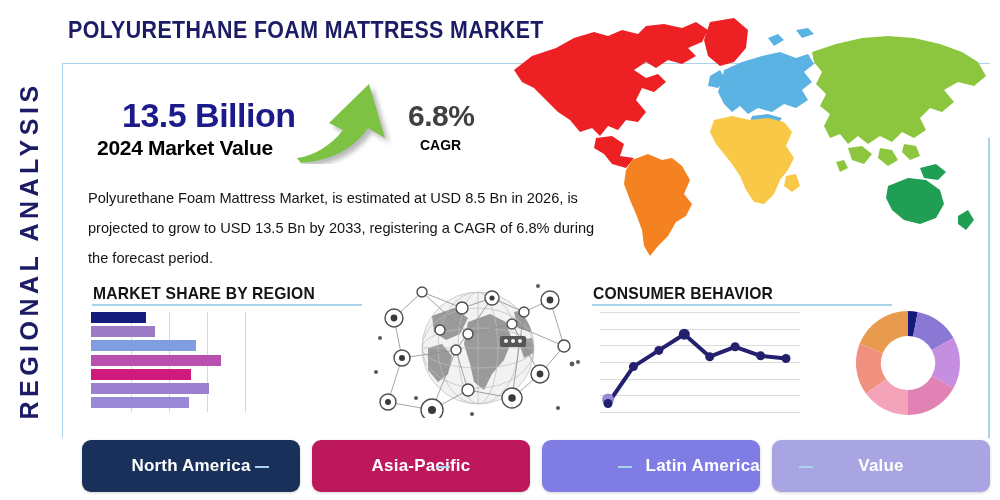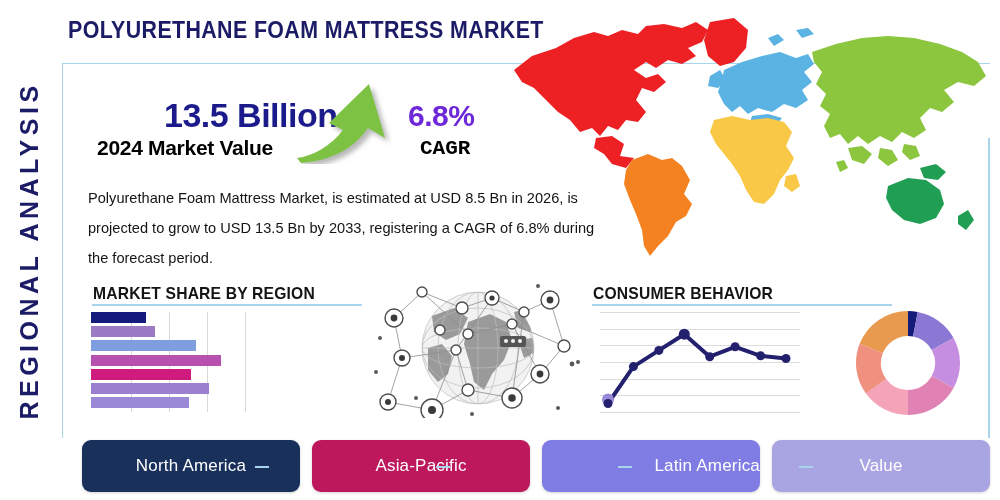--- a/index.html
+++ b/index.html
@@ -51,36 +51,36 @@
   .frame-right{
     position:absolute;left:988px;top:138px;
     width:1.5px;height:300px;
     background:#a9d5ec;
   }
 
   
   .kpi-value{
     position:absolute;left:122px;top:96px;
     font-size:34px;font-weight:bold;color:#1b1b8c;
-    letter-spacing:-0.5px;white-space:nowrap;margin-left:42px;
+    letter-spacing:-0.5px;white-space:nowrap;
   }
   .kpi-label{
     position:absolute;left:97px;top:136px;
     font-size:21px;font-weight:bold;color:#000;
     letter-spacing:-0.3px;white-space:nowrap;
   }
   .cagr-value{
     position:absolute;left:408px;top:99px;
-    font-size:30px;font-weight:bold;color:#6d28d9;
+    font-size:30px;font-weight:bold;color:#404040;
     letter-spacing:-0.5px;white-space:nowrap;
   }
   .cagr-label{
     position:absolute;left:420px;top:137px;
-    font-size:21px;font-weight:bold;color:#000;
-    letter-spacing:0px;white-space:nowrap;font-family:Liberation Mono, monospace;
+    font-size:14px;font-weight:bold;color:#000;
+    letter-spacing:0px;white-space:nowrap;
   }
   .arrow-wrap{position:absolute;left:295px;top:76px;width:115px;height:88px;}
 
   
   .desc{
     position:absolute;left:88px;top:183px;width:508px;
     font-size:14.6px;line-height:30px;color:#141414;
   }
 
   
@@ -106,21 +106,21 @@
   .linechart{position:absolute;left:600px;top:312px;width:200px;height:100px;}
   .line-grid{position:absolute;left:0;width:200px;height:1px;background:#dcdcdc;}
 
   
   .donut{position:absolute;left:853px;top:308px;width:110px;height:110px;}
 
   
   .regions{
     position:absolute;left:82px;top:440px;
     width:908px;height:52px;
-    display:flex;gap:12px;
+    display:flex;gap:12px;font-weight:bold;
   }
   .region-btn{
     flex:1;border-radius:9px;
     display:flex;align-items:center;justify-content:center;
     color:#ffffff;font-size:17px;letter-spacing:0.2px;
     box-shadow:0 1px 3px rgba(0,0,0,.18);
   }
   .region-connector{
     position:absolute;top:466px;height:1.5px;background:#a9d5ec;width:14px;
   }

